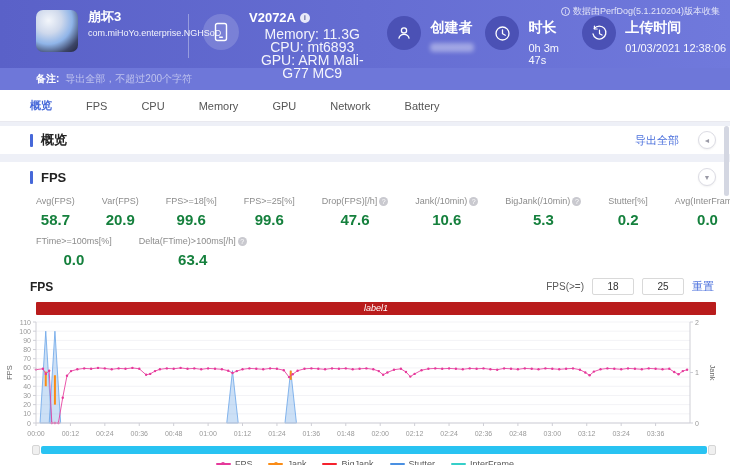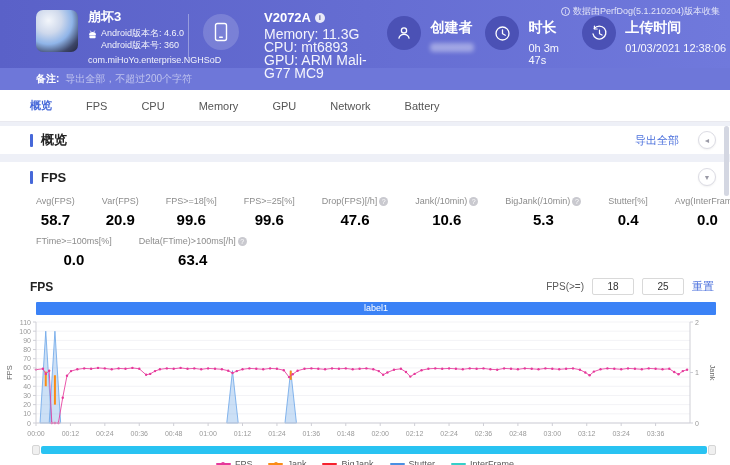--- a/index.html
+++ b/index.html
@@ -15,21 +15,21 @@
   .app-block { display:flex; flex-direction:column; width:142px; }
   .app-top { display:flex; gap:10px; }
   .app-icon { width:42px; height:42px; border-radius:7px; flex:none;
     background:radial-gradient(circle at 30% 25%, #f3f6fb 0%, #cfd9ec 30%, #8fb4e8 55%, #3d4668 80%, #23253d 100%); }
   .app-meta { font-size:9px; line-height:12px; }
   .app-name { font-size:13px; font-weight:bold; margin:1px 0 4px; }
   .app-ver-row { display:flex; gap:4px; }
   .app-ver-lines { font-size:9px; color:rgba(255,255,255,.92); }
   .app-package { font-size:9px; color:rgba(255,255,255,.92); margin-top:3px; }
   .vdiv { width:1px; height:44px; background:rgba(255,255,255,.35); margin:4px 14px 0 10px; flex:none; }
-  .device-block { display:flex; gap:25px; width:175px; }
+  .device-block { display:flex; gap:10px; width:175px;text-align:center; }
   .dev-circle { width:36px; height:36px; border-radius:50%; background:rgba(255,255,255,.16); display:flex; align-items:center; justify-content:center; flex:none; margin-top:4px; }
   .dev-name { font-size:13px; font-weight:bold; display:flex; align-items:center; gap:4px; }
   .i-badge { display:inline-flex; width:10px; height:10px; border-radius:50%; background:rgba(255,255,255,.85); color:#666a9e; font-size:8px; font-weight:bold; align-items:center; justify-content:center; font-style:normal; }
   .dev-lines { font-size:14px; line-height:13px; color:rgba(255,255,255,.92); margin-top:3px; }
   .meta-block { display:flex; gap:9px; margin:6px 0 0 12px; width:86px; }
   .meta-block.wide { width:150px; }
   .meta-circle { width:34px; height:34px; border-radius:50%; background:#4b51b5; display:flex; align-items:center; justify-content:center; flex:none; }
   .meta-label { font-size:14px; font-weight:bold; margin-top:3px; }
   .meta-value { font-size:11px; color:rgba(255,255,255,.95); margin-top:5px; }
   .redacted { width:44px; height:9px; margin-top:6px; border-radius:4px; background:rgba(255,255,255,.38); filter:blur(2px); }
@@ -52,21 +52,21 @@
   .link { color:#4a6fdc; font-size:11px; text-decoration:none; cursor:pointer; }
   .circle-btn { width:18px; height:18px; border-radius:50%; border:1px solid #dcdce4; background:#fff; color:#9a9aa6; font-size:7px; line-height:1; display:flex; align-items:center; justify-content:center; cursor:pointer; box-shadow:0 1px 2px rgba(0,0,0,.06); }
 
   
   .fps-panel { margin-top:8px; background:#fff; height:303px; position:relative; }
   .fps-head { height:30px; display:flex; align-items:center; justify-content:space-between; padding:0 14px 0 30px; }
   .stats-row { display:flex; padding-left:36px; margin-top:4px; }
   .stat { margin-right:27px; text-align:center; }
   .stat-label { font-size:9px; color:#8c8c8c; display:flex; align-items:center; gap:2px; justify-content:center; white-space:nowrap; }
   .q-circ { display:inline-flex; width:9px; height:9px; border-radius:50%; background:#c9c9cf; color:#fff; font-size:7px; align-items:center; justify-content:center; font-style:normal; }
-  .stat-value { font-size:15px; font-weight:bold; color:#000000; margin-top:5px; }
+  .stat-value { font-size:15px; font-weight:bold; color:#15803d; margin-top:5px; }
   .stats-row.second { margin-top:8px; }
 
   .chart-head { display:flex; align-items:center; justify-content:space-between; padding:10px 16px 0 30px; }
   .chart-title { font-size:12px; font-weight:bold; color:#222; }
   .threshold { display:flex; align-items:center; gap:8px; font-size:10px; color:#595959; }
   .th-input { width:42px; height:17px; border:1px solid #d9d9d9; border-radius:2px; font-size:10px; text-align:center; color:#333; font-family:inherit; }
   .label1-bar { margin:7px 14px 0 36px; height:13px; background:#f2566a; color:#fff; font-size:9px; text-align:center; line-height:13px; border-radius:1px; }
 
   .chart-wrap { margin:2px 0 0 4px; }
   .hscroll { display:flex; align-items:center; margin:2px 14px 0 32px; height:10px; }
@@ -89,32 +89,20 @@
     <div class="source-note">
       <i class="i-circ">i</i>
       <span>数据由PerfDog(5.1.210204)版本收集</span>
     </div>
     <div class="hdr-row">
       <div class="app-block">
         <div class="app-top">
           <div class="app-icon"></div>
           <div class="app-meta">
             <div class="app-name">崩坏3</div>
-            <div class="app-ver-row">
-              <svg width="9" height="10" viewBox="0 0 9 10" style="margin-top:2px;flex:none">
-                <path d="M1 6.2a3.5 3.3 0 0 1 7 0z" fill="#fff"></path>
-                <line x1="2.2" y1="1.6" x2="3.1" y2="3" stroke="#fff" stroke-width=".7"></line>
-                <line x1="6.8" y1="1.6" x2="5.9" y2="3" stroke="#fff" stroke-width=".7"></line>
-                <rect x="1.4" y="6.6" width="6.2" height="2.6" rx=".8" fill="#fff"></rect>
-              </svg>
-              <div class="app-ver-lines">
-                <div>Android版本名: 4.6.0</div>
-                <div>Android版本号: 360</div>
-              </div>
-            </div>
             <div class="app-package">com.miHoYo.enterprise.NGHSoD</div>
           </div>
         </div>
       </div>
 
       <div class="vdiv"></div>
 
       <div class="device-block">
         <div class="dev-circle">
           <svg width="16" height="20" viewBox="0 0 16 20">
@@ -249,21 +237,21 @@
           <div class="stat-label">
             <span>BigJank(/10min)</span>
             <i class="q-circ">?</i>
           </div>
           <div class="stat-value">5.3</div>
         </div>
         <div class="stat">
           <div class="stat-label">
             <span>Stutter[%]</span>
           </div>
-          <div class="stat-value">0.4</div>
+          <div class="stat-value">0.2</div>
         </div>
         <div class="stat">
           <div class="stat-label">
             <span>Avg(InterFrame)</span>
           </div>
           <div class="stat-value">0.0</div>
         </div>
       </div>
     <div class="stats-row second" id="stats-row2">
         <div class="stat">
@@ -284,21 +272,21 @@
     <div class="chart-head">
       <div class="chart-title">FPS</div>
       <div class="threshold">
         <span>FPS(&gt;=)</span>
         <input class="th-input" value="18" style="">
         <input class="th-input" value="25" style="">
         <a class="link">重置</a>
       </div>
     </div>
 
-    <div class="label1-bar" style="background: #3b82f6;">label1</div>
+    <div class="label1-bar" style="background: #b91c1c; font-style: italic;">label1</div>
 
     <div class="chart-wrap">
       <svg id="chart-svg" width="712" height="122">
           <line x1="32" y1="106" x2="686" y2="106" stroke="#f3f3f6" stroke-width="1"></line>
           <line x1="32" y1="96.81818181818181" x2="686" y2="96.81818181818181" stroke="#f3f3f6" stroke-width="1"></line>
           <line x1="32" y1="87.63636363636363" x2="686" y2="87.63636363636363" stroke="#f3f3f6" stroke-width="1"></line>
           <line x1="32" y1="78.45454545454545" x2="686" y2="78.45454545454545" stroke="#f3f3f6" stroke-width="1"></line>
           <line x1="32" y1="69.27272727272727" x2="686" y2="69.27272727272727" stroke="#f3f3f6" stroke-width="1"></line>
           <line x1="32" y1="60.090909090909086" x2="686" y2="60.090909090909086" stroke="#f3f3f6" stroke-width="1"></line>
           <line x1="32" y1="50.909090909090914" x2="686" y2="50.909090909090914" stroke="#f3f3f6" stroke-width="1"></line>

